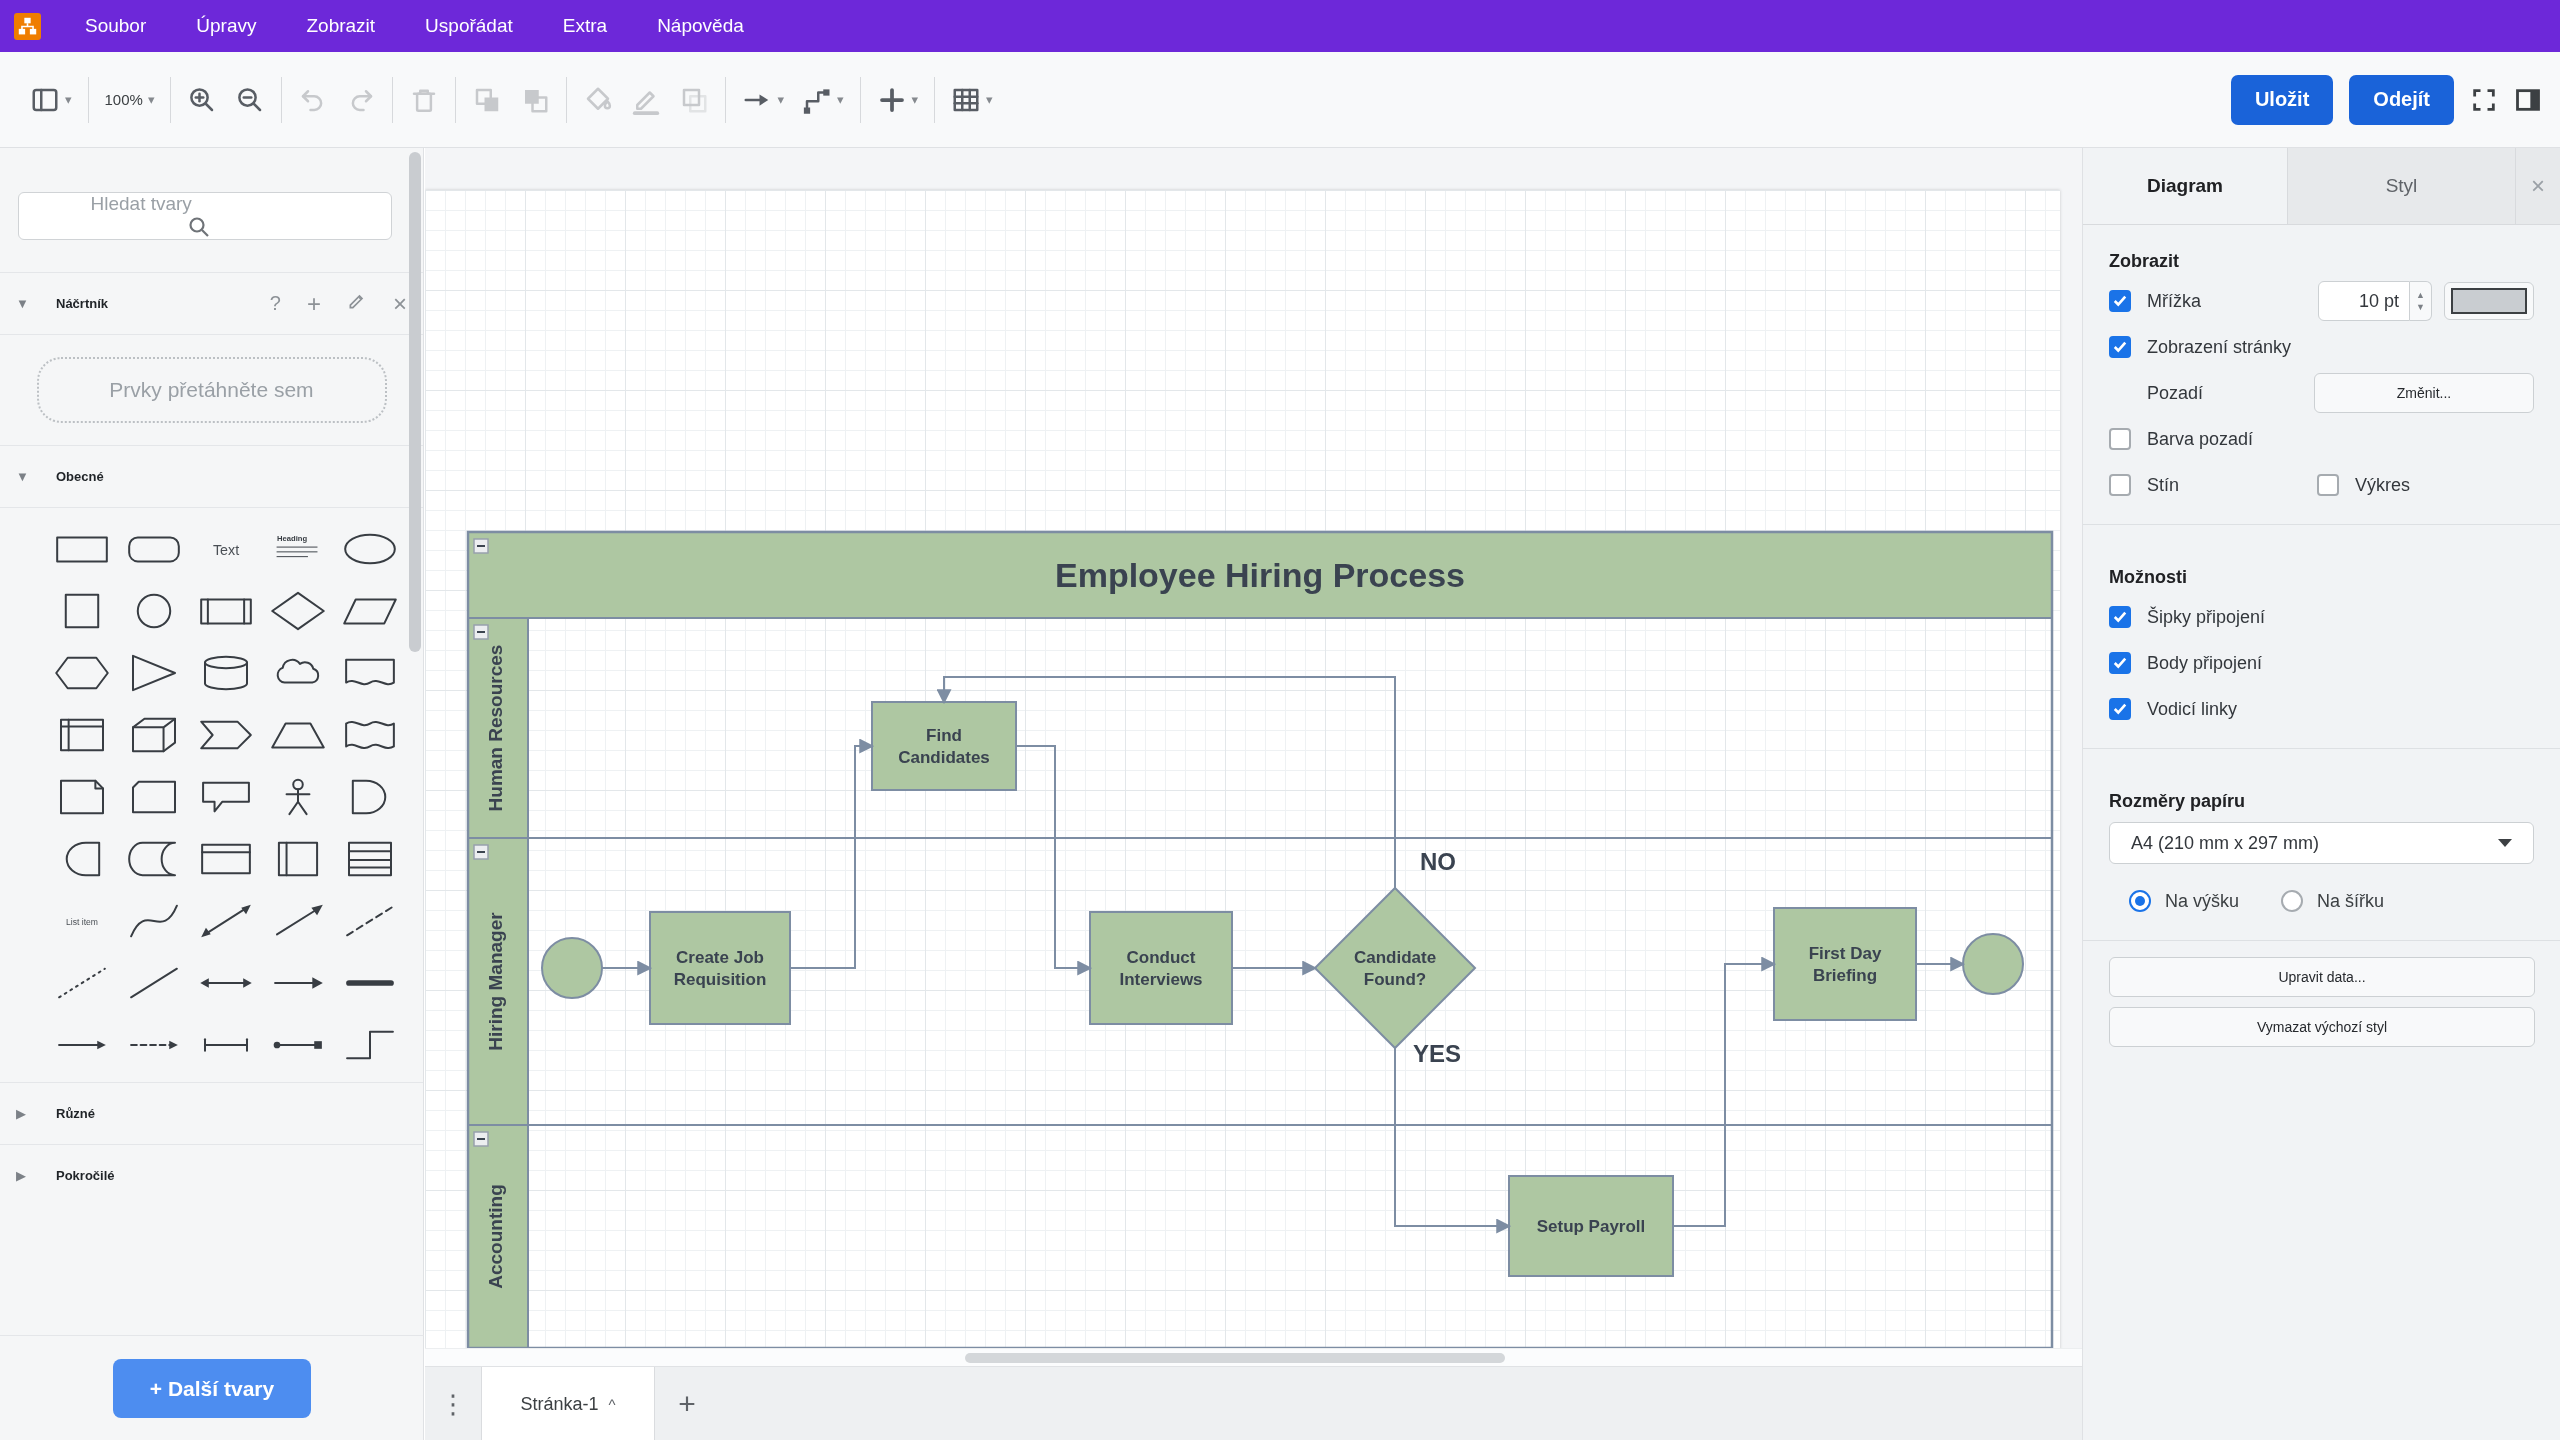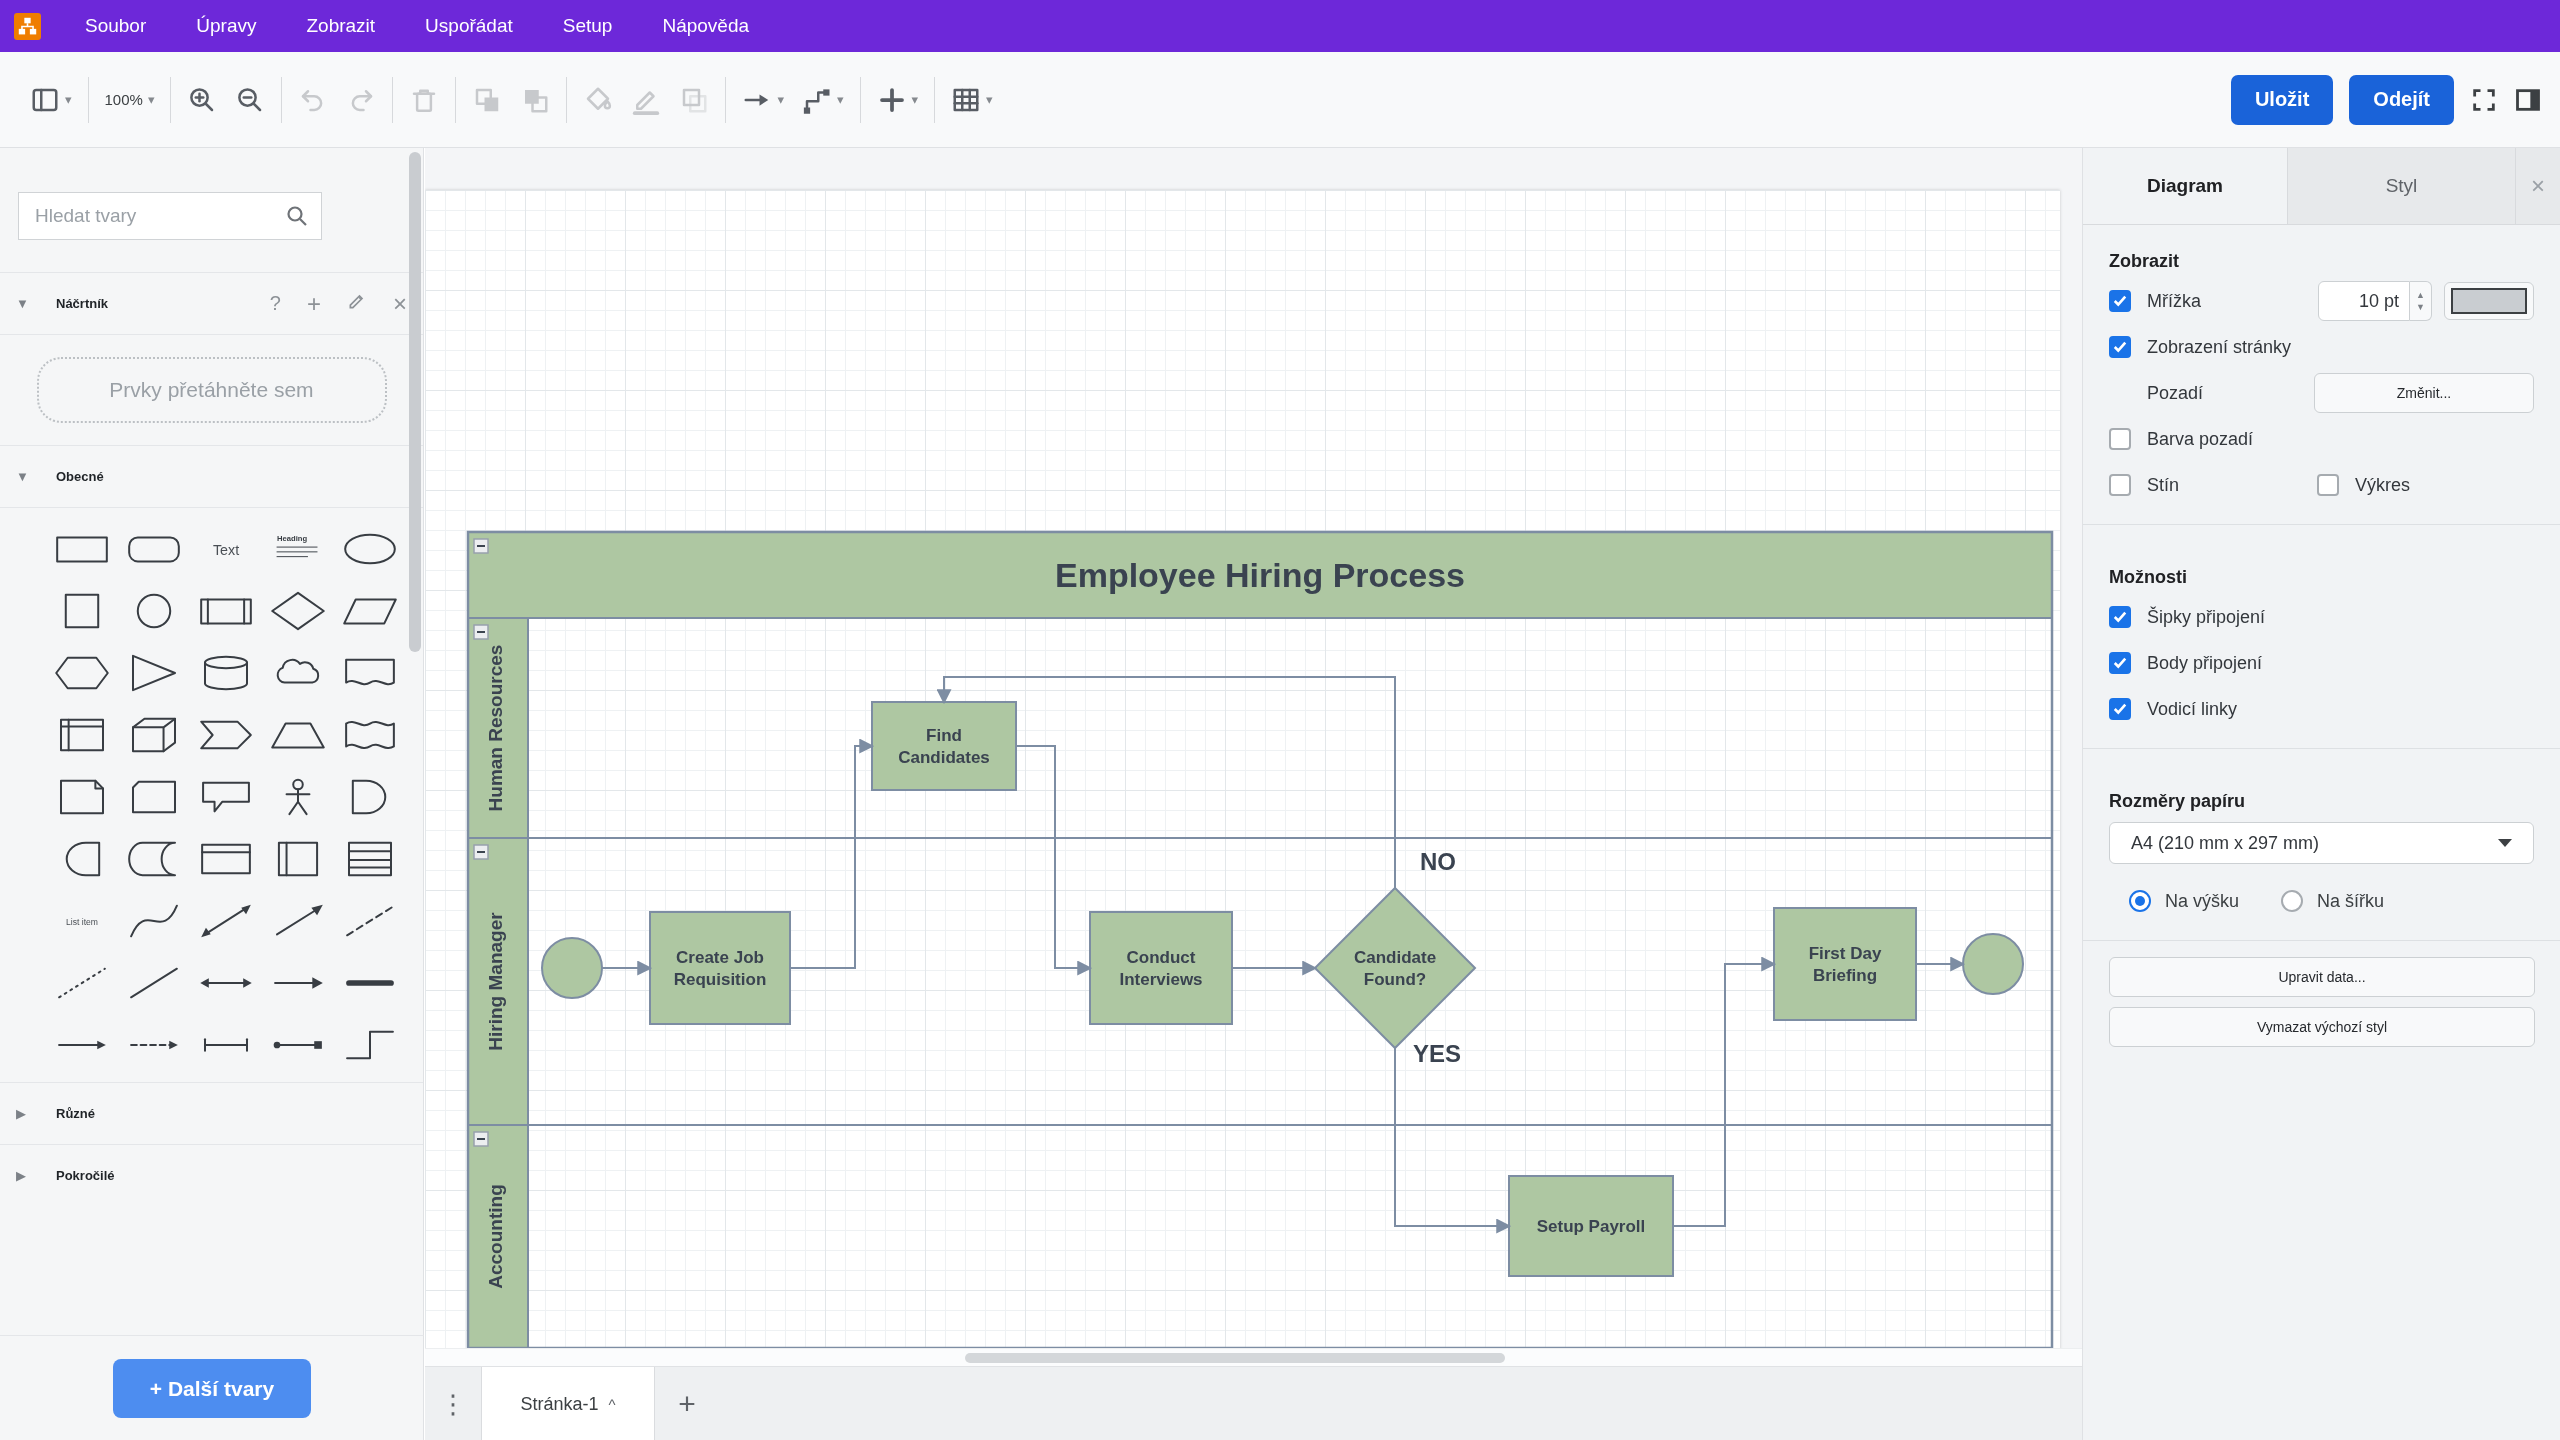--- a/index.html
+++ b/index.html
@@ -23,22 +23,22 @@
   .tbtn .tlabel{font-size:15px;color:#3c4043;}
   .caret{font-size:13px;color:#85898e;line-height:1;}
   #toolbar-right{margin-left:auto;display:flex;align-items:center;gap:16px;padding-right:18px;}
   .blue-btn{background:#1a63d9;color:#fff;font-size:20px;font-weight:bold;border:none;
             border-radius:7px;height:50px;padding:0 24px;display:flex;align-items:center;}
   .winbtn{color:#3c4043;display:flex;align-items:center;}
   .winbtn svg{width:28px;height:28px;stroke:currentColor;fill:none;stroke-width:2.4;}
   
   #sidebar{position:absolute;left:0;top:148px;width:424px;height:1187px;background:#f5f6f7;
            border-right:1px solid #dfe1e4;box-sizing:border-box;overflow:hidden;}
-  #search-wrap{position:absolute;left:18px;top:44px;width:304px;height:48px;background:#fff;
-           border:1px solid #d0d3d6;border-radius:0;display:flex;align-items:center;box-sizing:border-box;}
+  #search-wrap{position:absolute;left:18px;top:44px;width:374px;height:48px;background:#fff;
+           border:1px solid #d0d3d6;border-radius:6px;display:flex;align-items:center;box-sizing:border-box;flex-direction:column;}
   #search-input{flex:1;border:none;outline:none;background:transparent;font-size:19px;color:#202124;
            padding:0 0 0 16px;font-family:inherit;}
   #search-input::placeholder{color:#9aa0a6;}
   #search-icon{margin-right:12px;display:flex;}
   .sec-head{display:flex;align-items:center;border-top:1px solid #e4e6e9;height:62px;padding:0 16px;box-sizing:border-box;}
   .sec-head .chev{font-size:13px;color:#7c8187;width:20px;}
   .sec-head .sec-label{font-size:13px;font-weight:bold;color:#1f2327;margin-left:20px;}
   .sec-actions{margin-left:auto;display:flex;gap:26px;color:#8d9297;font-size:20px;align-items:center;}
   #dropzone-wrap{height:110px;border-top:1px solid #e4e6e9;display:flex;align-items:center;justify-content:center;}
   #dropzone{width:346px;height:62px;border:2px dotted #bcc0c4;border-radius:24px;display:flex;
@@ -130,21 +130,21 @@
           <rect x="1" y="15" width="8" height="7" fill="#fff"></rect>
           <rect x="15" y="15" width="8" height="7" fill="#fff"></rect>
           <path d="M12 8 v4 M12 12 H5 v3 M12 12 h7 v3" stroke="#fff" stroke-width="2" fill="none"></path>
         </svg>
     </div>
     <div id="menu-items">
         <div class="menu-item">Soubor</div>
         <div class="menu-item">Úpravy</div>
         <div class="menu-item">Zobrazit</div>
         <div class="menu-item">Uspořádat</div>
-        <div class="menu-item">Setup</div>
+        <div class="menu-item">Extra</div>
         <div class="menu-item">Nápověda</div>
       </div>
   </div>
 
   <div id="toolbar">
     <div id="toolbar-left" style="display:flex;align-items:center;">
         <div class="tgroup">
           <div class="tbtn">
             <svg viewBox="0 0 24 24">
               <rect x="3" y="4" width="18" height="16" rx="2"></rect>

